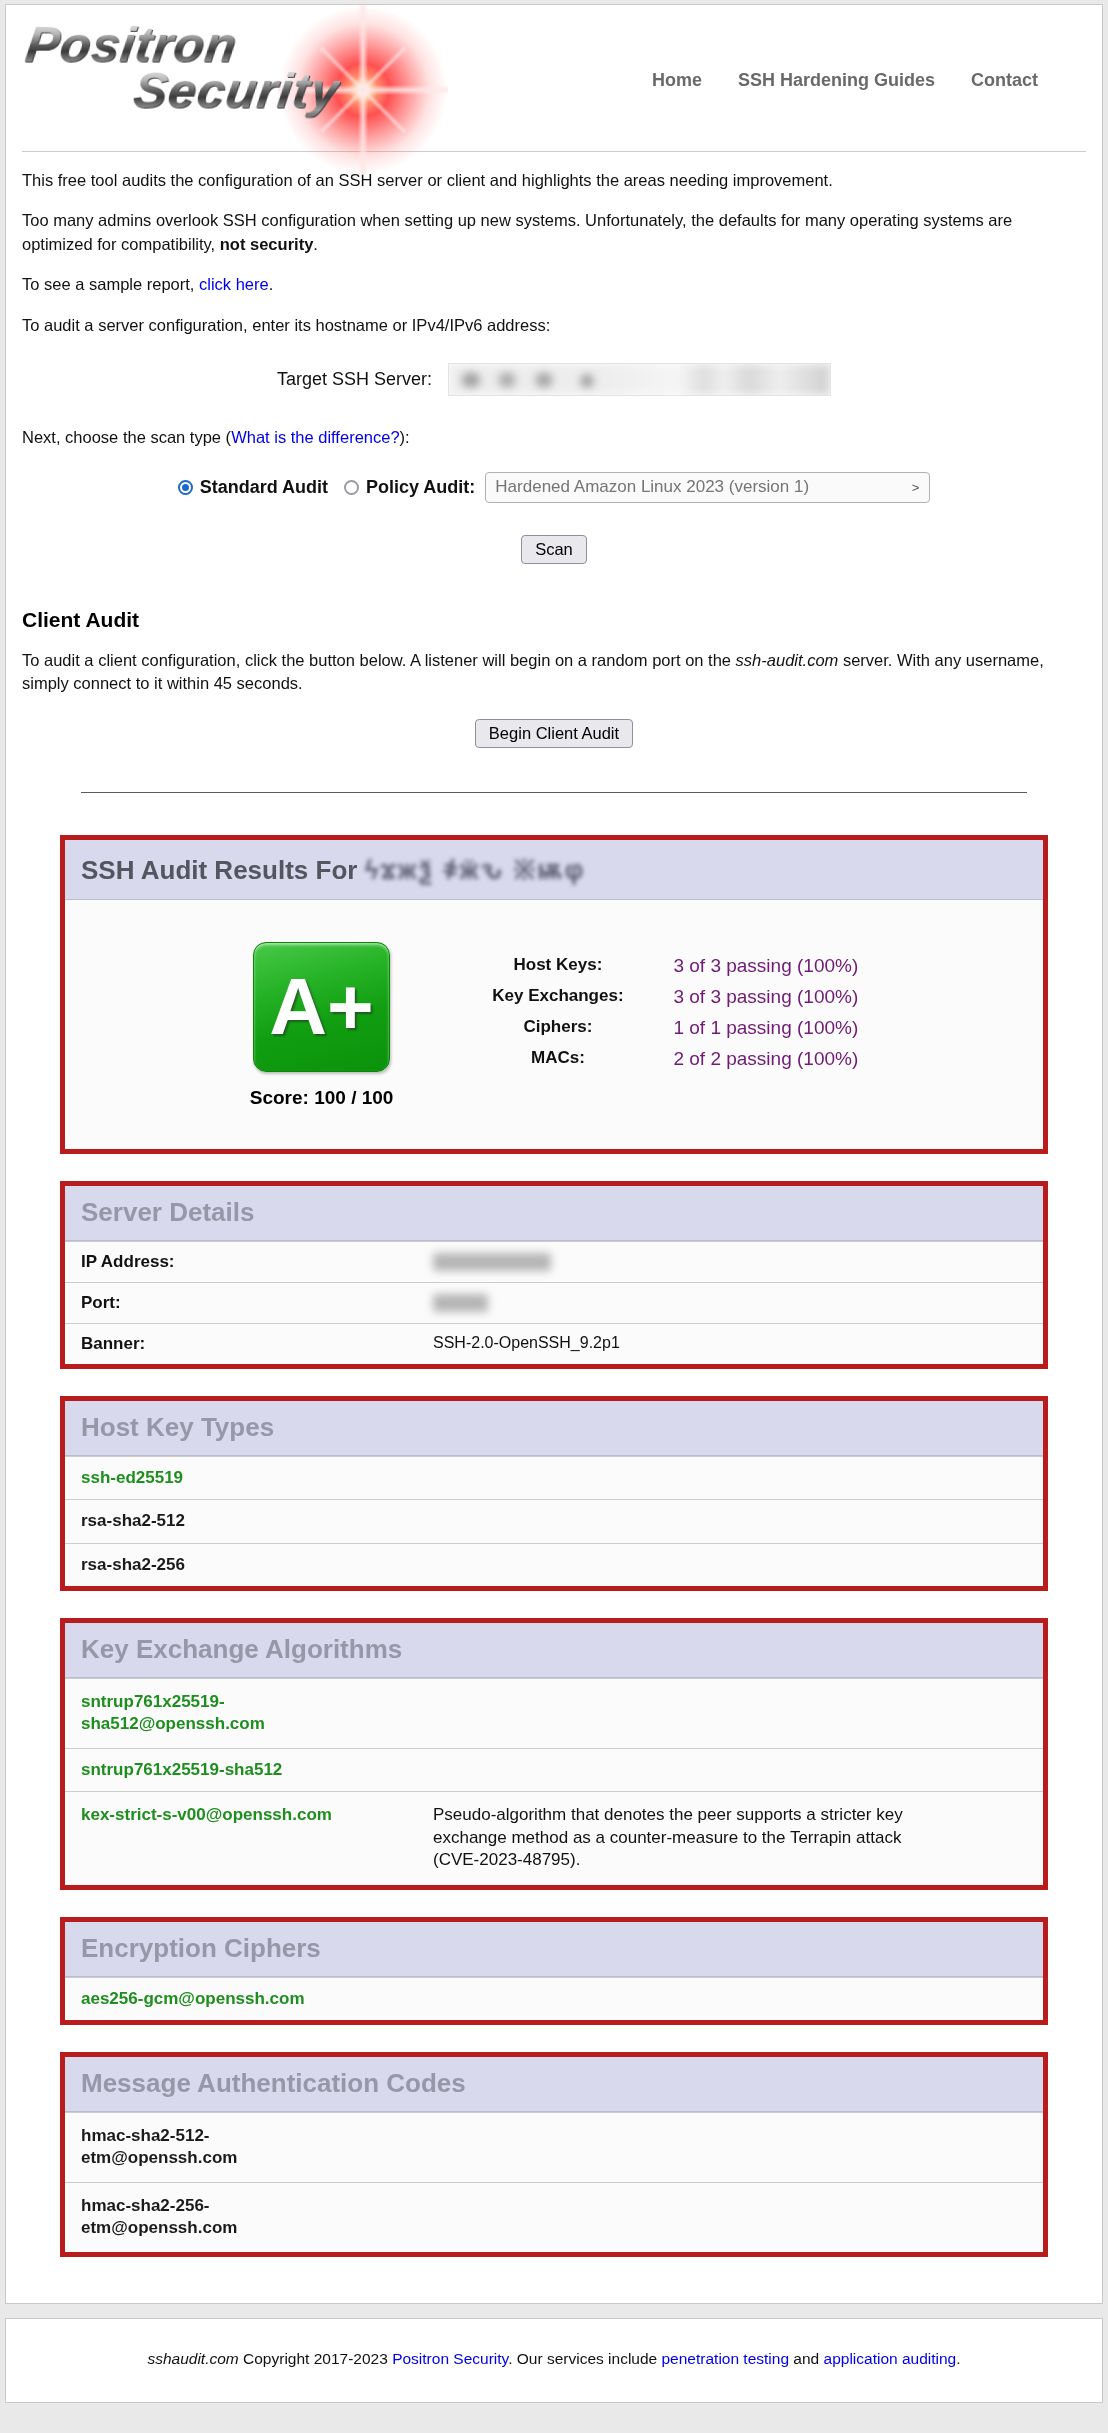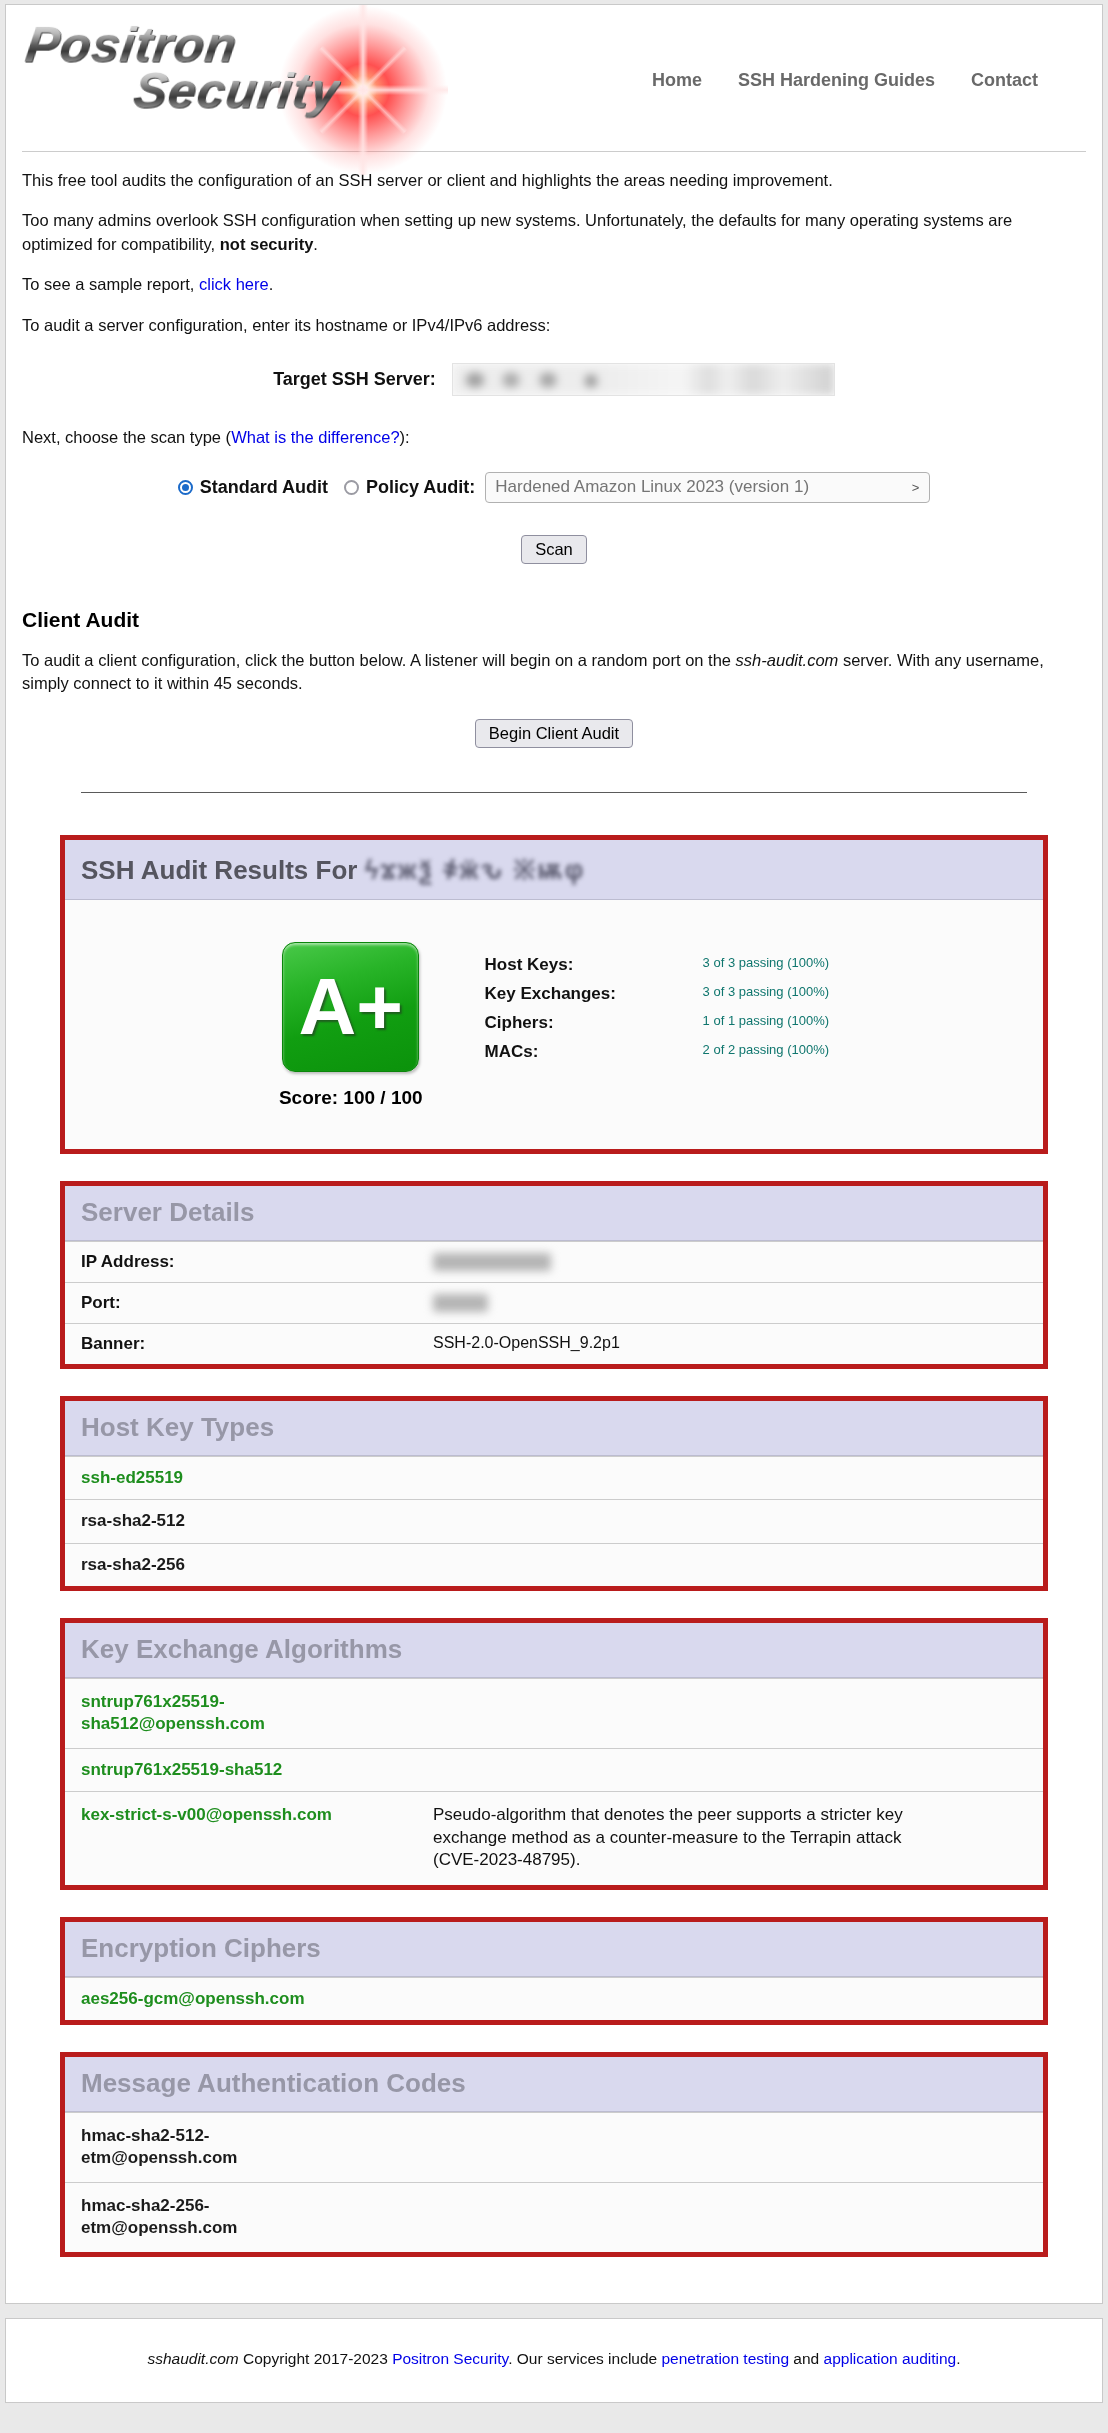--- a/index.html
+++ b/index.html
@@ -48,21 +48,21 @@
 
   
   .section-title { font-size: 21px; font-weight: bold; color: #000; margin: 30px 0 6px 0; }
   p.copy { font-size: 16.5px; line-height: 1.42; margin: 17px 0; }
   a.text-link { color: #0000e8; text-decoration: none; }
   .bold { font-weight: bold; }
   .ital { font-style: italic; }
 
   
   .target-row { display: flex; justify-content: center; align-items: center; margin: 26px 0 30px 0; }
-  .target-label { font-size: 18px; font-weight: bold; margin-right: 16px; }
+  .target-label { font-size: 18px; font-weight: normal; margin-right: 16px; }
   .redacted-input {
     width: 383px; height: 33px; border: 1px solid #e3e3e3; background: #fcfcfc;
     position: relative; overflow: hidden;
   }
   .redacted-input .blobs {
     position: absolute; inset: 0; filter: blur(4px);
     background:
       radial-gradient(ellipse 16px 13px at 22px 16px, #9f9f9f 0 55%, transparent 60%),
       radial-gradient(ellipse 15px 13px at 58px 16px, #ababab 0 55%, transparent 60%),
       radial-gradient(ellipse 15px 13px at 95px 16px, #a5a5a5 0 55%, transparent 60%),
@@ -115,22 +115,22 @@
     border: 1px solid #0b860b;
     box-shadow: inset 0 2px 3px rgba(255,255,255,.55), 1px 2px 3px rgba(0,0,0,.25);
     display: flex; align-items: center; justify-content: center;
   }
   .grade-badge span {
     color: #ffffff; font-size: 80px; font-weight: bold; line-height: 1;
     text-shadow: 2px 2px 2px rgba(40,40,40,.55);
   }
   .score-label { font-size: 19px; font-weight: bold; margin-top: 15px; color: #000; }
   .stats { display: grid; grid-template-columns: 205px auto; column-gap: 13px; row-gap: 9px; margin-top: 13px; }
-  .stat-label { text-align: left; font-weight: bold; font-size: 17px; }
-  .stat-value { font-size: 13px; color: #0f766e; }
+  .stat-label { text-align: center; font-weight: bold; font-size: 17px; }
+  .stat-value { font-size: 19px; color: #701a75; }
 
   .prow { display: flex; border-top: 1px solid #cccccc; padding: 10px 16px; background: #fbfbfb; }
   .prow:first-of-type { border-top: none; }
   .prow .rlabel { width: 352px; flex: none; font-weight: bold; font-size: 17px; }
   .prow .rvalue { font-size: 16px; }
   .redacted-chip { display: inline-block; height: 18px; border-radius: 3px; filter: blur(4px); background: #b5b5b5; vertical-align: middle; }
   .chip-ip { width: 118px; }
   .chip-port { width: 55px; }
 
   .alg-name { font-weight: bold; font-size: 17px; line-height: 1.3; }

